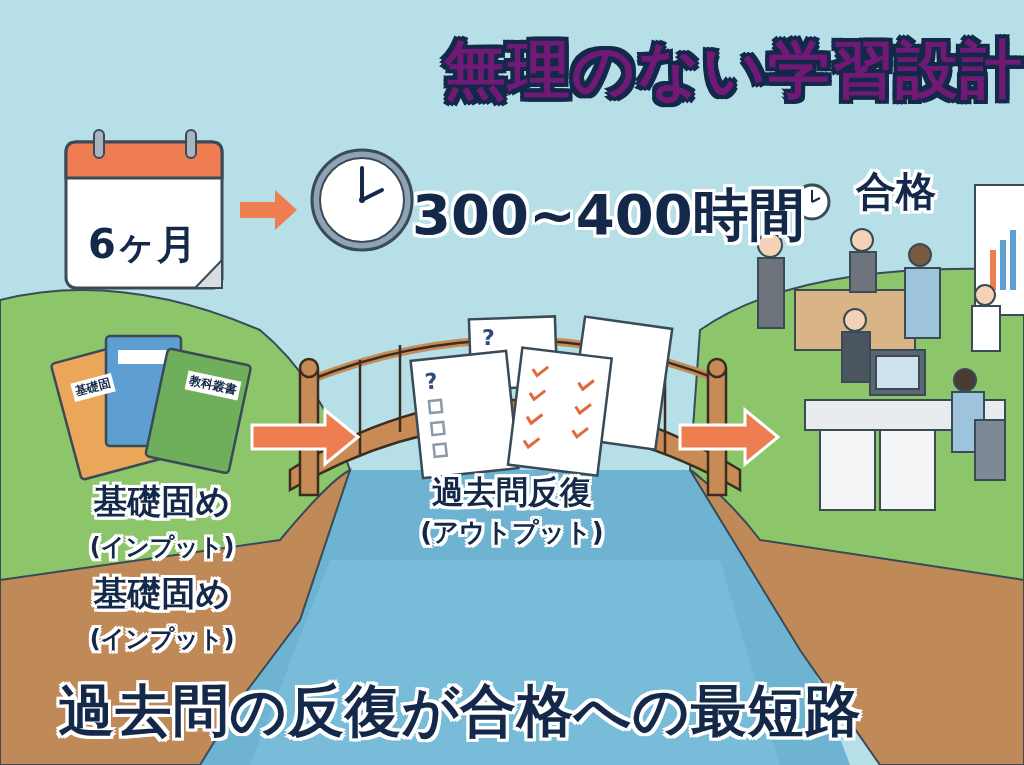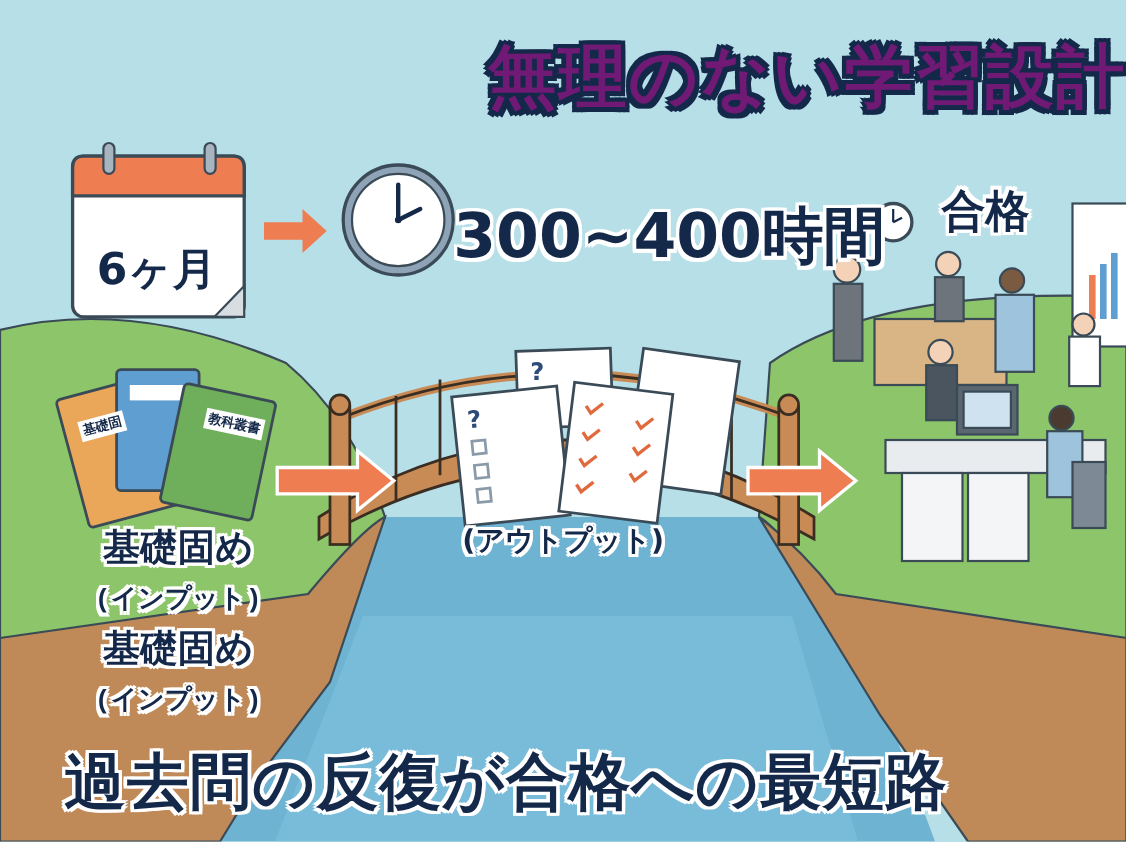--- a/index.html
+++ b/index.html
@@ -10,21 +10,21 @@
     text-shadow:
       -3px -3px 0 #fff, 3px -3px 0 #fff, -3px 3px 0 #fff, 3px 3px 0 #fff,
       0 -3px 0 #fff, 0 3px 0 #fff, -3px 0 0 #fff, 3px 0 0 #fff;}
   .title{left:0;width:1024px;text-align:right;top:28px;font-size:62px;color:#701a75;letter-spacing:2px;
     text-shadow:
       -4px -4px 0 #14284a, 4px -4px 0 #14284a, -4px 4px 0 #14284a, 4px 4px 0 #14284a,
       0 -4px 0 #14284a, 0 4px 0 #14284a, -4px 0 0 #14284a, 4px 0 0 #14284a;}
   .hours{left:412px;top:178px;font-size:56px;}
   .goal{left:856px;top:164px;font-size:40px;}
   .cal-label{position:absolute;left:88px;top:205px;font-size:40px;font-weight:bold;color:#14284a;margin-top:12px;}
-  .input-block{left:52px;top:478px;font-size:34px;line-height:46px;text-align:center;width:220px;font-family:Liberation Mono, monospace;}
+  .input-block{left:52px;top:478px;font-size:34px;line-height:46px;text-align:center;width:220px;}
   .output-block{left:392px;top:472px;font-size:32px;line-height:40px;text-align:center;width:240px;}
   .output-block .sub{font-size:26px;}
   .input-block .sub{font-size:24px;}
   .bottom{left:0;width:920px;text-align:center;top:674px;font-size:56px;letter-spacing:1px;}
   .book-label{position:absolute;font-size:12px;font-weight:bold;color:#14284a;background:#fff;padding:1px 3px;}
 </style>
 </head>
 <body>
 
 <svg class="scene" viewBox="0 0 1024 765" xmlns="http://www.w3.org/2000/svg">
@@ -150,16 +150,17 @@
 <div class="book-label" style="left:186px;top:376px;transform:rotate(12deg);">教科叢書</div>
 
 <div class="txt input-block">
   <div>基礎固め</div>
   <div class="sub">(インプット)</div>
   <div>基礎固め</div>
   <div class="sub">(インプット)</div>
 </div>
 
 <div class="txt output-block">
+  <div>過去問反復</div>
   <div class="sub">(アウトプット)</div>
 </div>
 
 <div class="txt bottom">過去問の反復が合格への最短路</div>
 
 </body></html>

